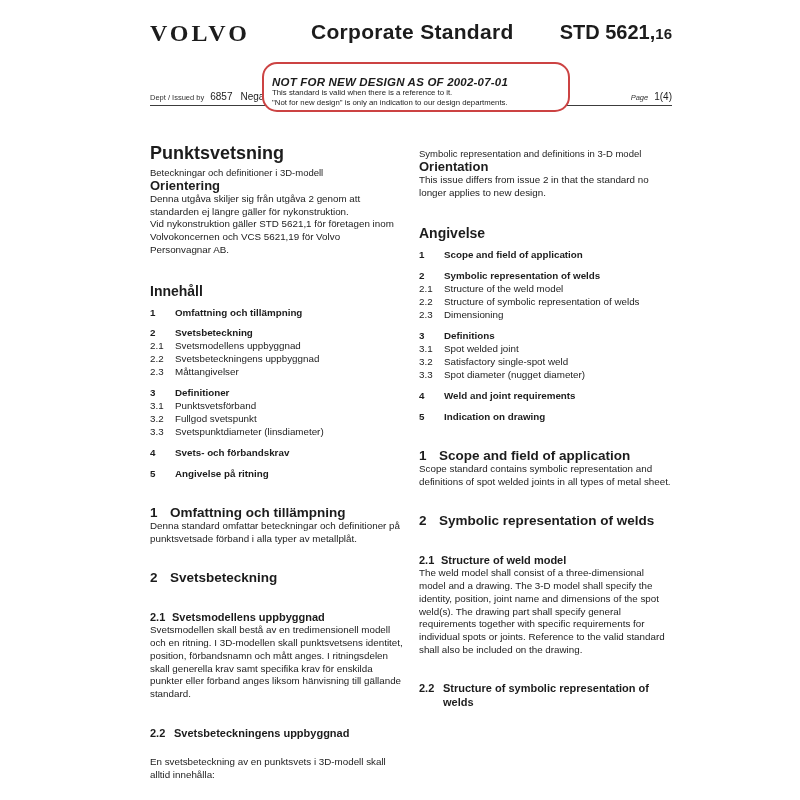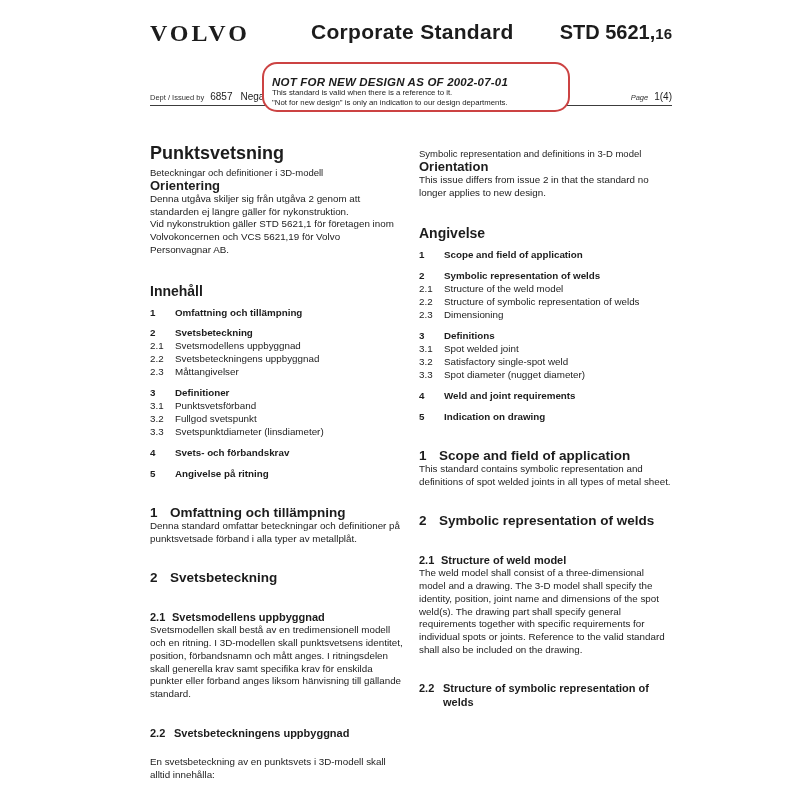--- a/index.html
+++ b/index.html
@@ -221,21 +221,21 @@
           <div class="toc-row group">
               <span class="toc-num">5</span>
               <span>Indication on drawing</span>
             </div>
         </div>
 
         <div class="sec-h1">
             <span class="sec-num">1</span>
             <span>Scope and field of application</span>
           </div>
-        <div class="para">This standard contains symbolic representation and definitions of spot welded joints in all types of metal sheet.</div>
+        <div class="para">Scope standard contains symbolic representation and definitions of spot welded joints in all types of metal sheet.</div>
 
         <div class="sec-h1">
             <span class="sec-num">2</span>
             <span>Symbolic representation of welds</span>
           </div>
 
         <div class="sec-h2 tight">
             <span class="sec-num">2.1</span>
             <span>Structure of weld model</span>
           </div>

